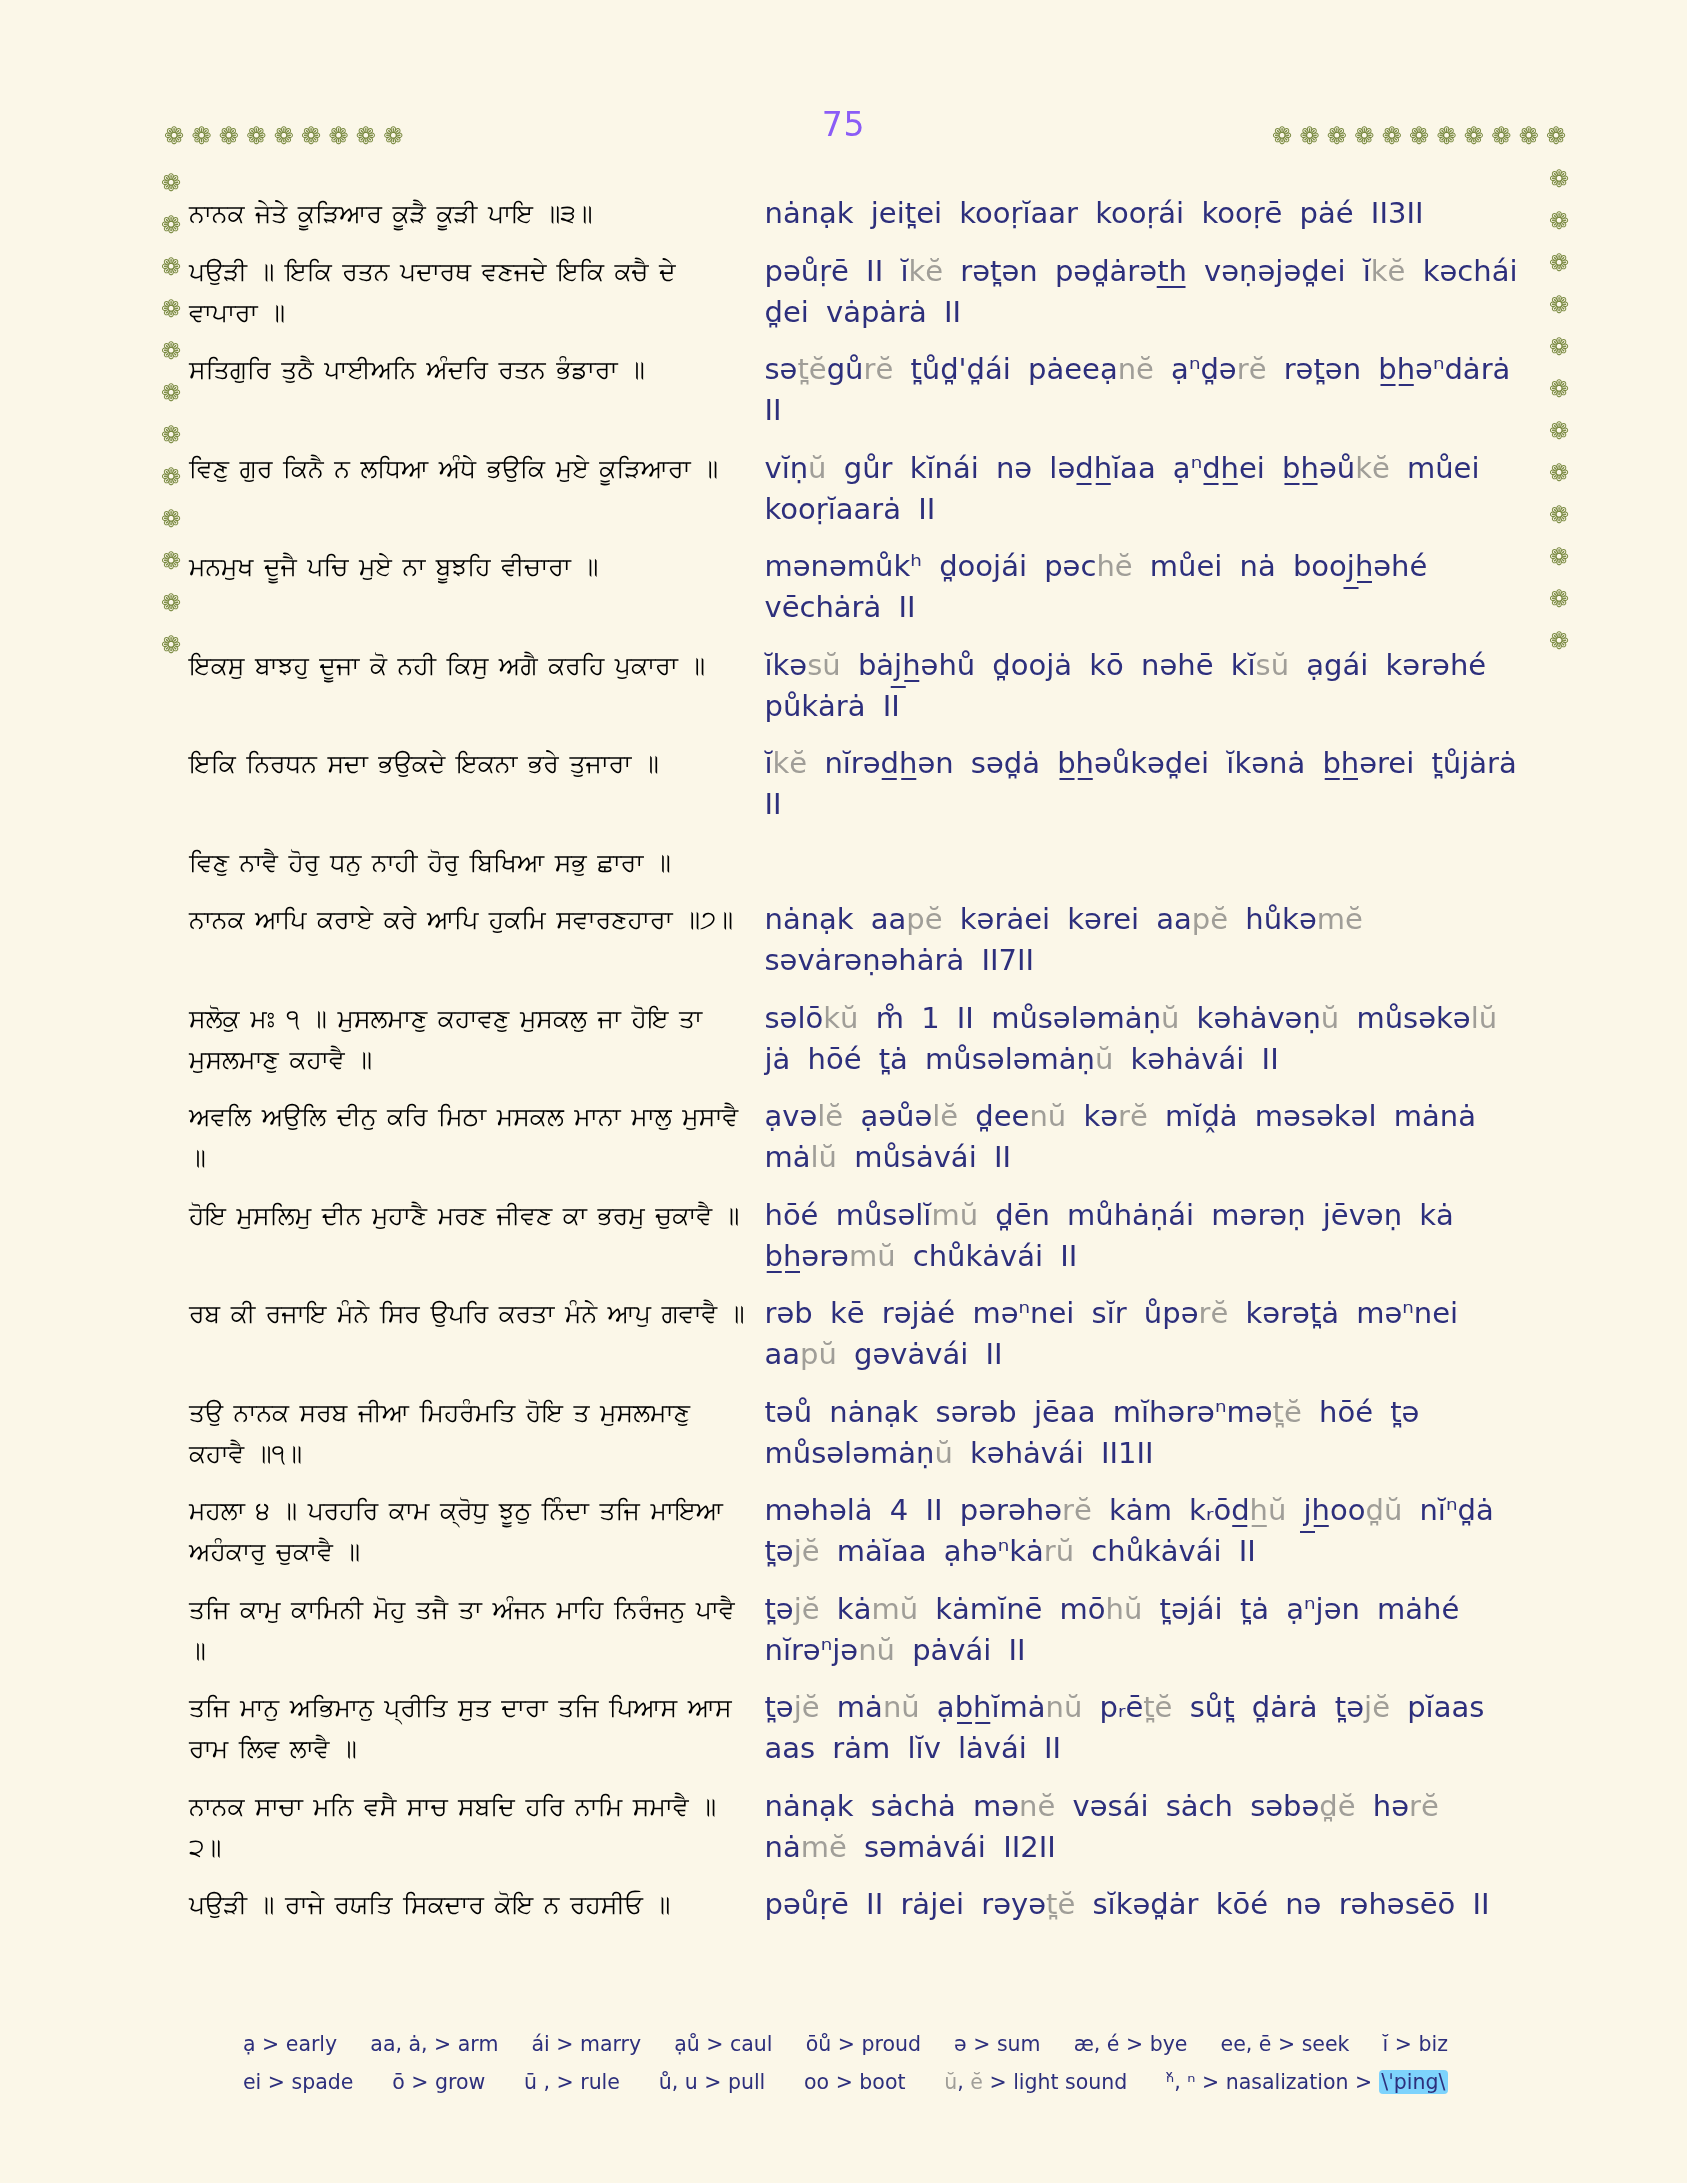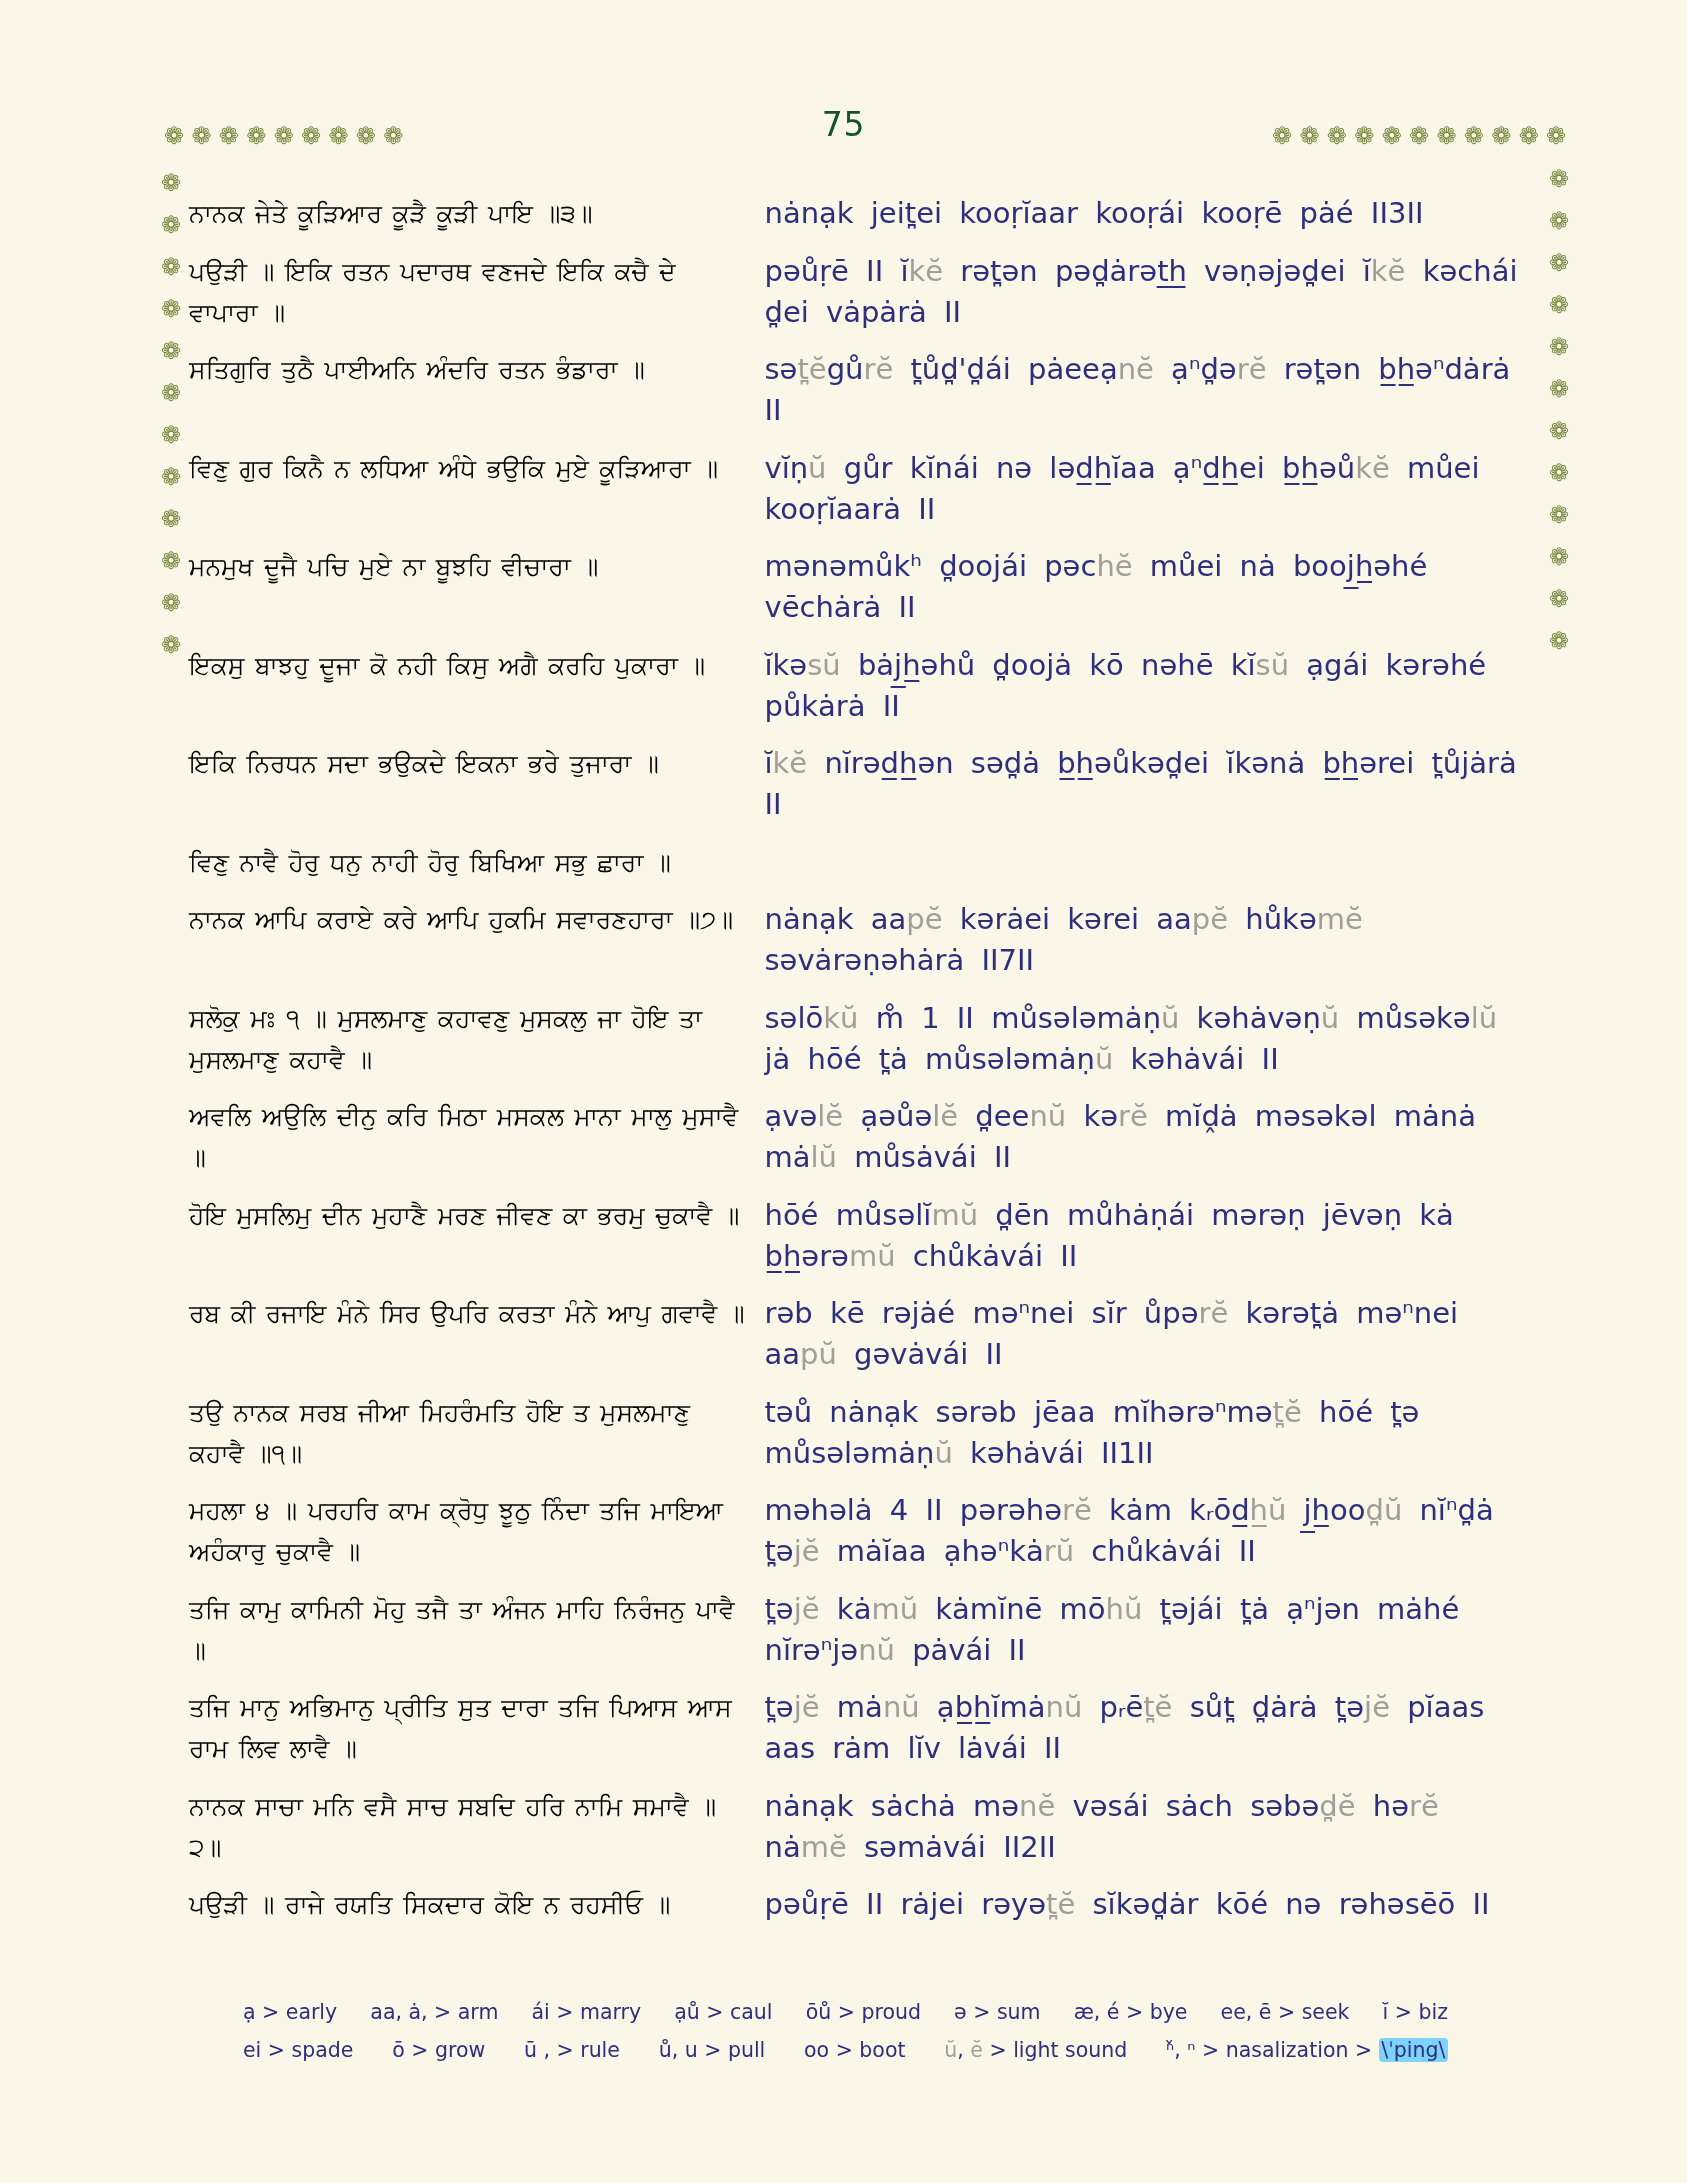--- a/index.html
+++ b/index.html
@@ -8,21 +8,21 @@
     background:#fbf7e8;
     font-family:"DejaVu Sans", sans-serif;
     position:relative;
     overflow:hidden;
   }
   .page{position:absolute;inset:0;}
   
   .page-number{
     position:absolute;top:105px;left:0;width:1687px;
     text-align:center;
-    font-size:33px;color:#14532d;letter-spacing:0.7px;
+    font-size:33px;color:#8b5cf6;letter-spacing:0.7px;
   }
   .flower-row{
     position:absolute;top:124px;
     display:flex;gap:7.3px;
     font-size:24px;line-height:24px;color:#78883f;
   }
   .flower-row.left{left:164px;}
   .flower-row.right{left:1272px;}
   .flower-col{
     position:absolute;
@@ -58,20 +58,21 @@
   .hl{background:#7dd3fc;border-radius:4px;padding:0 2.6px;}
   
   .legend{
     position:absolute;left:243px;top:1999px;width:1205px;
     color:#2d2f7c;
   }
   .legend-row{
     display:flex;justify-content:space-between;
     font-size:20.5px;line-height:26.5px;
     white-space:nowrap;
+    margin-top:32px;
   }
   .legend-row + .legend-row{margin-top:11.2px;justify-content:space-between;}
   .legend-item{display:inline-block;}
 </style>
 </head>
 <body>
 
 <div class="page">
 
   <div class="page-number">75</div>

